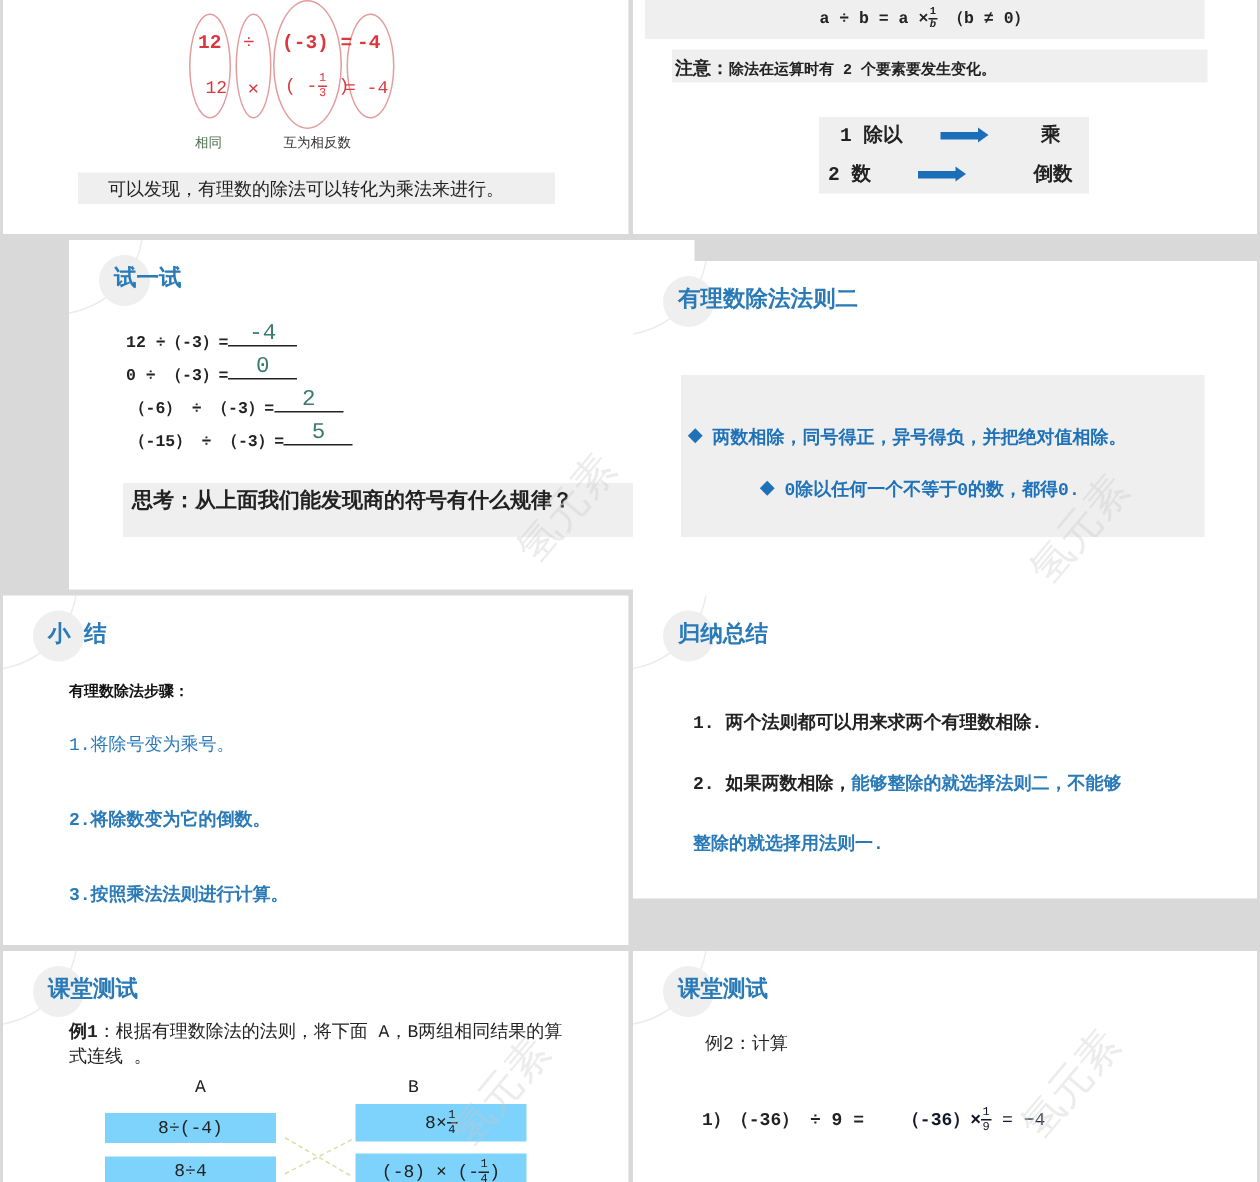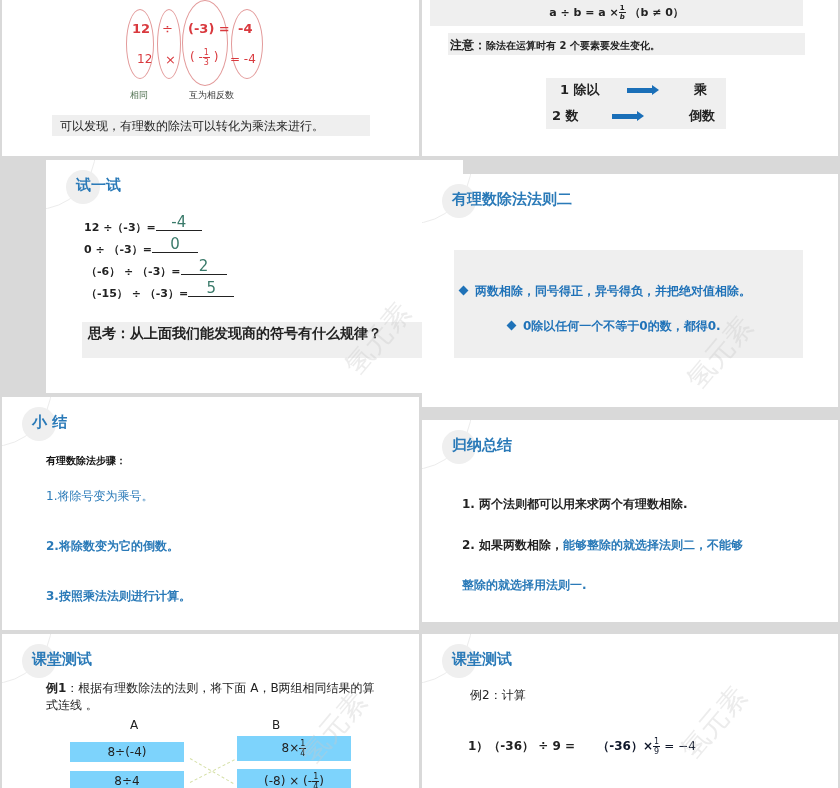--- a/index.html
+++ b/index.html
@@ -3,29 +3,29 @@
 <meta charset="utf-8">
 <style>
   * { box-sizing: border-box; margin: 0; padding: 0; }
   body {
     width: 840px; height: 788px; overflow: hidden;
     background: #d9d9d9;
     font-family: "DejaVu Sans", "Liberation Sans", sans-serif;
     position: relative;
   }
   .slide {
-    position: absolute; background: #ffffff; overflow: hidden;
+    position: absolute; background: #ffffff; overflow: hidden; font-family: Liberation Mono, monospace;
   }
   
   .s1 { left: 2px;  top: 0;    width: 417px; height: 156px; }
   .s2 { left: 422px; top: 0;   width: 416px; height: 156px; }
   .s3 { left: 2px;  top: 160px; width: 417px; height: 233px; margin-left: 44px; }
   .s4 { left: 422px; top: 160px; width: 416px; height: 233px; margin-top: 14px; }
   .s5 { left: 2px;  top: 397px; width: 417px; height: 233px; }
-  .s6 { left: 422px; top: 420px; width: 416px; height: 202px; }
+  .s6 { left: 422px; top: 397px; width: 416px; height: 202px; }
   .s7 { left: 2px;  top: 634px; width: 417px; height: 154px; }
   .s8 { left: 422px; top: 634px; width: 416px; height: 154px; }
 
   .deco-arc {
     position: absolute; left: -70px; top: -70px; width: 120px; height: 120px;
     border: 1px solid #ececec; border-radius: 50%;
   }
   .title-bubble {
     position: absolute; left: 20px; top: 10px; width: 34px; height: 34px;
     border-radius: 50%; background: #efefef;
@@ -41,21 +41,21 @@
   }
 
   
   .ellipse { position: absolute; border: 1px solid #e39b9b; border-radius: 50%; }
   .red { position: absolute; color: #d9393e; font-size: 13px; font-weight: bold; }
   .frac { display: inline-flex; flex-direction: column; align-items: center; vertical-align: middle; font-size: 8px; line-height: 9px; }
   .frac .num { border-bottom: 1px solid currentColor; padding: 0 1px; }
   .label-green { position: absolute; font-size: 9px; color: #4f7050; }
   .label-dark { position: absolute; font-size: 9px; color: #333; }
   .graybar { position: absolute; background: #efefef; }
-  .s1-conclusion { left: 50px; top: 115px; width: 318px; height: 21px; font-size: 12px; color: #222; padding: 3px 8px; }
+  .s1-conclusion { left: 50px; top: 115px; width: 318px; height: 21px; font-size: 12px; color: #222; padding: 3px 20px; }
 
   
   .formula-bar { left: 8px; top: 0; width: 373px; height: 26px; text-align: center; font-size: 11px; font-weight: bold; color: #222; padding-top: 4px; }
   .note-bar { left: 26px; top: 33px; width: 357px; height: 22px; font-size: 11px; font-weight: bold; color: #222; padding: 4px 2px; }
   .note-bar .note-lead { font-size: 12px; }
   .change-box { left: 124px; top: 78px; width: 180px; height: 51px; }
   .change-row { position: absolute; font-size: 13px; font-weight: bold; color: #222; }
   .arrow { position: absolute; height: 5px; background: #1a6fb8; }
   .arrow::after { content: ""; position: absolute; right: -6px; top: -3px; border-left: 7px solid #1a6fb8; border-top: 5.5px solid transparent; border-bottom: 5.5px solid transparent; }
 

